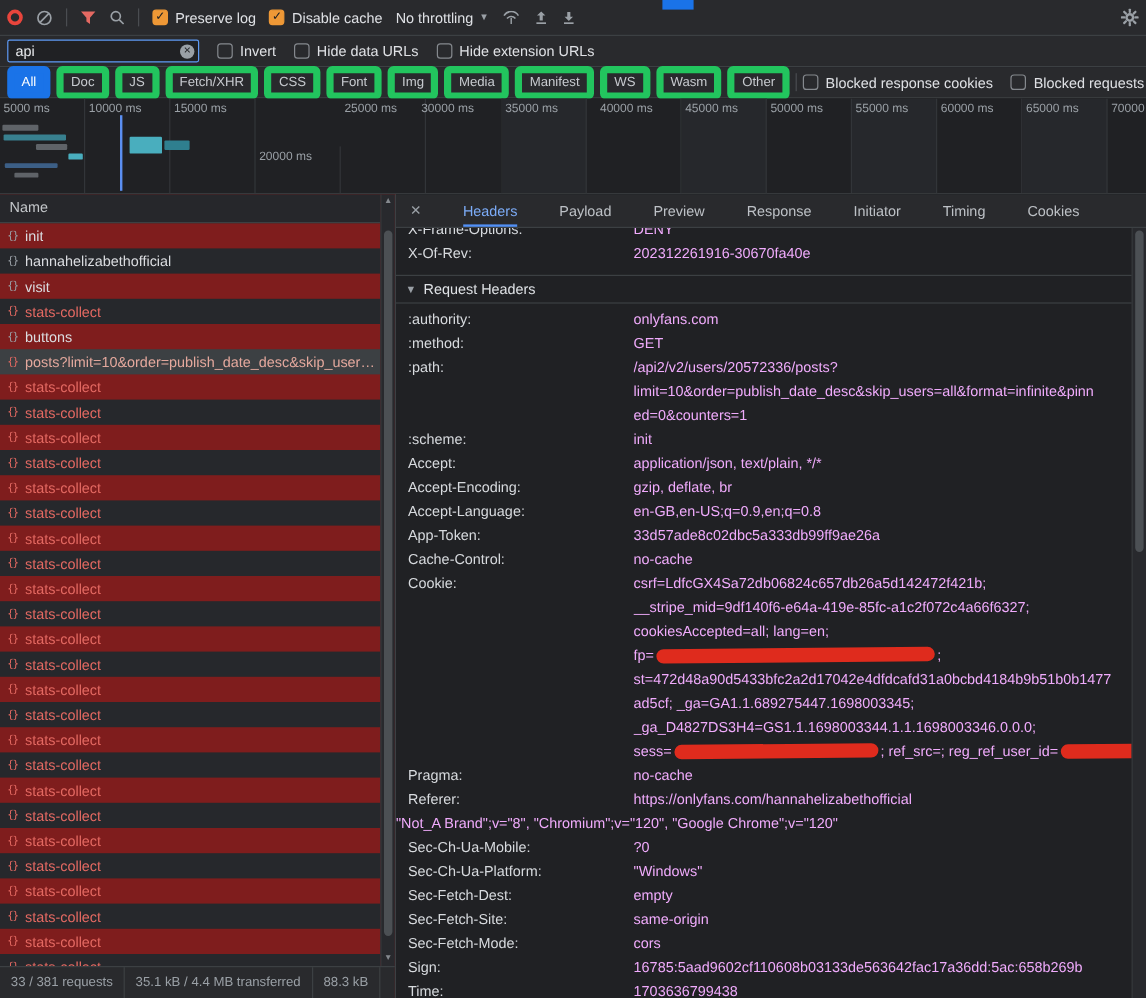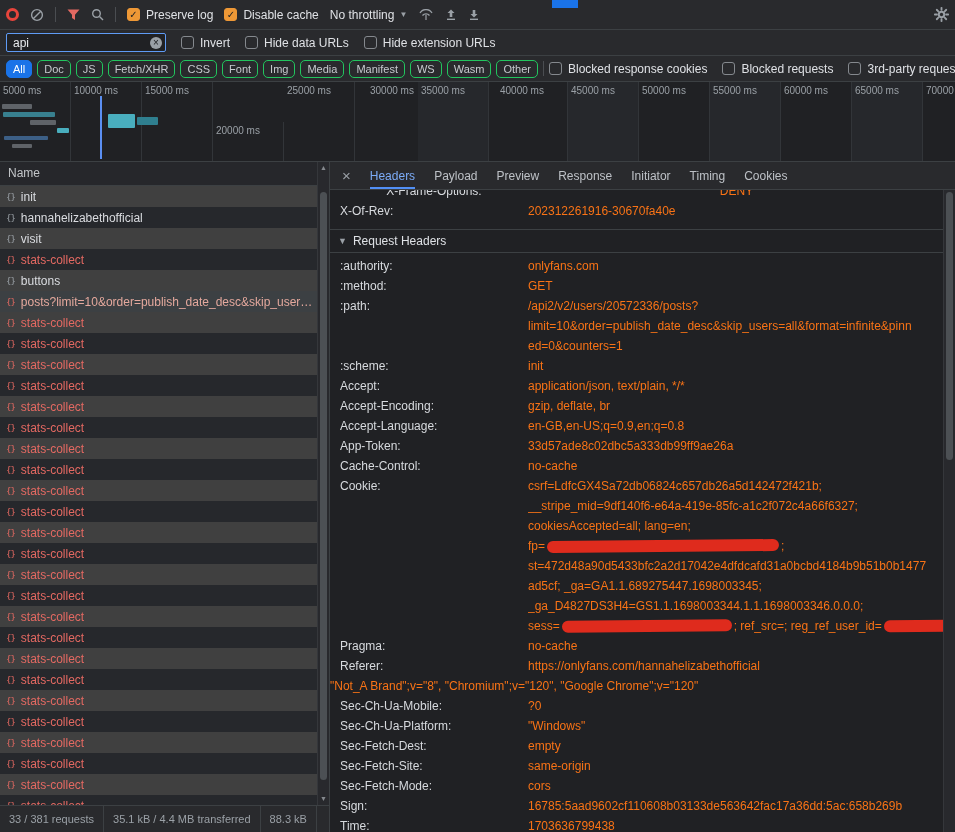--- a/index.html
+++ b/index.html
@@ -29,35 +29,35 @@
   .artifact { position:absolute; left:552px; top:0; width:26px; height:8px; background:#1a73e8; }
   .gearbtn { margin-left:auto; }
 
   .filter-input-wrap { position:relative; width:160px; height:19px; flex:none; background:#202124;
     border:1px solid #5f9bf5; border-radius:2px; display:flex; align-items:center; }
   .filter-input { background:transparent; border:none; outline:none; color:#e8eaed; width:100%;
     font:12px "Liberation Sans","DejaVu Sans",sans-serif; padding:0 18px 0 6px; }
   .clear-x { position:absolute; right:3px; width:12px; height:12px; border-radius:50%; background:#9aa0a6;
     color:#202124; font-size:10px; line-height:12px; text-align:center; }
 
-  .chip { font-size:11px; color:#c7cacf; border:1px solid #22c55e; border-radius:5px; padding:2px 6px; flex:none; white-space:nowrap; }
+  .chip { font-size:11px; color:#c7cacf; border:6px solid #22c55e; border-radius:5px; padding:2px 6px; flex:none; white-space:nowrap; }
   .chip.sel { background:#1a73e8; border-color:#1a73e8; color:#ffffff; }
 
   
   .timeline { position:relative; height:80px; flex:none; border-bottom:1px solid #3c4043; background:#202124; overflow:hidden; }
   .tlcol { position:absolute; top:0; bottom:0; width:71px; border-right:1px solid #323539; }
   .tlcol.alt { background:#26282c; }
   .tick { position:absolute; top:3px; left:3px; font-size:10px; color:#9aa0a6; white-space:nowrap; }
   .tbars { position:absolute; left:0; top:16px; right:0; bottom:0; }
   .tbar { position:absolute; border-radius:1px; }
   .evline { position:absolute; top:14px; bottom:2px; width:2px; background:#5b8ff2; }
 
   
   .main { flex:1; display:flex; min-height:0; }
-  .left { width:330px; flex:none; position:relative; display:flex; flex-direction:column; border-right:1px solid #3c4043; background:#404040; }
+  .left { width:330px; flex:none; position:relative; display:flex; flex-direction:column; border-right:1px solid #3c4043; background:#7f1d1d; }
   .name-header { height:24px; flex:none; line-height:23px; padding-left:8px; margin-right:12px; color:#c3c6c9;
     border-bottom:1px solid #3c4043; background:#26272b; }
   .reqlist { flex:1; overflow:hidden; margin-right:12px; }
   .req { height:21px; display:flex; align-items:center; gap:6px; padding:0 6px; color:#dadce0; white-space:nowrap; overflow:hidden; cursor:default; }
   .req:nth-child(even) { background:#26282c; }
   .req.error { color:#e46962; }
   .req.selected { background:#3c4043; color:#e4a89d; }
   .ricon { font-family:"DejaVu Sans Mono",monospace; font-size:9px; color:#9aa0a6; flex:none; letter-spacing:-1px; }
   .req.error .ricon, .req.selected .ricon { color:#e46962; }
   .rlabel { overflow:hidden; }
@@ -73,27 +73,27 @@
   .ar.up { top:0; } .ar.dn { bottom:0; }
   .thumb { position:absolute; left:2px; right:2px; background:#4c5054; border-radius:5px; }
   .thumb-left { top:30px; height:588px; }
   .thumb-right { top:2px; height:268px; }
 
   
   .right { flex:1; display:flex; flex-direction:column; position:relative; min-width:0; background:#202124; }
   .tabbar { height:28px; flex:none; display:flex; align-items:center; background:#292a2d; border-bottom:1px solid #3c4043;
     padding-left:12px; gap:19px; }
   .closex { color:#9aa0a6; font-size:15px; line-height:1; flex:none; }
-  .tab { height:100%; display:flex; align-items:center; color:#bdc1c6; border-bottom:2px solid transparent; padding-top:2px; white-space:nowrap; }
+  .tab { height:100%; display:flex; align-items:center; color:#bdc1c6; border-bottom:2px solid transparent; padding-top:2px; white-space:nowrap;margin-left:16px; }
   .tab.active { color:#7cacf8; border-bottom-color:#5290f5; }
   .details { flex:1; overflow:hidden; padding-right:10px; }
   .hrow { display:flex; }
-  .hrow.clipped { margin-top:-9px;text-align:center; }
+  .hrow.clipped { margin-top:-9px; }
   .hname { flex:0 0 198px; padding-left:10px; line-height:20px; color:#d7dade; white-space:nowrap; overflow:hidden; }
-  .hval { flex:1; min-width:0; color:#f97316; }
+  .hval { flex:1; min-width:0; color:#f0abfc; }
   .hline { line-height:20px; white-space:nowrap; overflow:hidden; }
   .hsep { height:9px; border-bottom:1px solid #3c4043; }
   .section { height:23px; display:flex; align-items:center; gap:6px; padding-left:8px; border-bottom:1px solid #3c4043; color:#dfe2e6; }
   .tri { color:#9aa0a6; font-size:9px; }
   .headers-pad { height:3px; }
   .redact { display:inline-block; height:12px; border-radius:6px; background:#df2b1d; vertical-align:-2px; margin:0 2px; transform:rotate(-0.5deg); }
 </style>
 </head>
 <body>
 
@@ -233,21 +233,21 @@
         </div>
         <div class="tlcol" style="left: 142px;">
           <span class="tick">15000 ms</span>
         </div>
         <div class="tlcol" style="left: 213px; margin-top: 40px;">
           <span class="tick">20000 ms</span>
         </div>
         <div class="tlcol" style="left: 284px;">
           <span class="tick">25000 ms</span>
         </div>
-        <div class="tlcol" style="left: 367px; text-decoration: underline;">
+        <div class="tlcol" style="left: 348px; text-decoration: underline;">
           <span class="tick">30000 ms</span>
         </div>
         <div class="tlcol alt" style="left: 418px;">
           <span class="tick">35000 ms</span>
         </div>
         <div class="tlcol" style="left: 497px;">
           <span class="tick">40000 ms</span>
         </div>
         <div class="tlcol alt" style="left: 568px;">
           <span class="tick">45000 ms</span>

